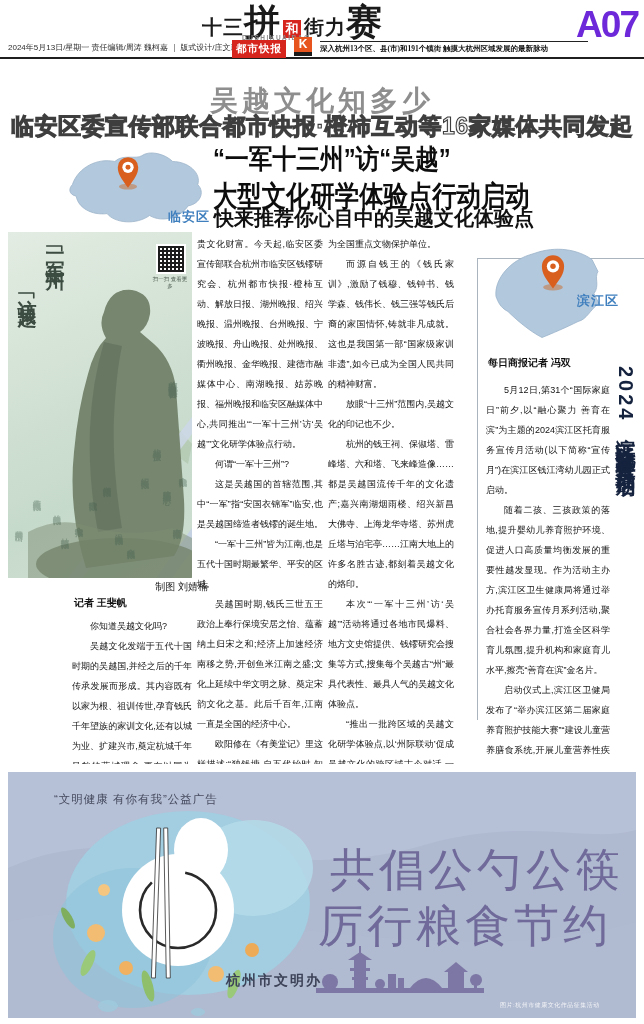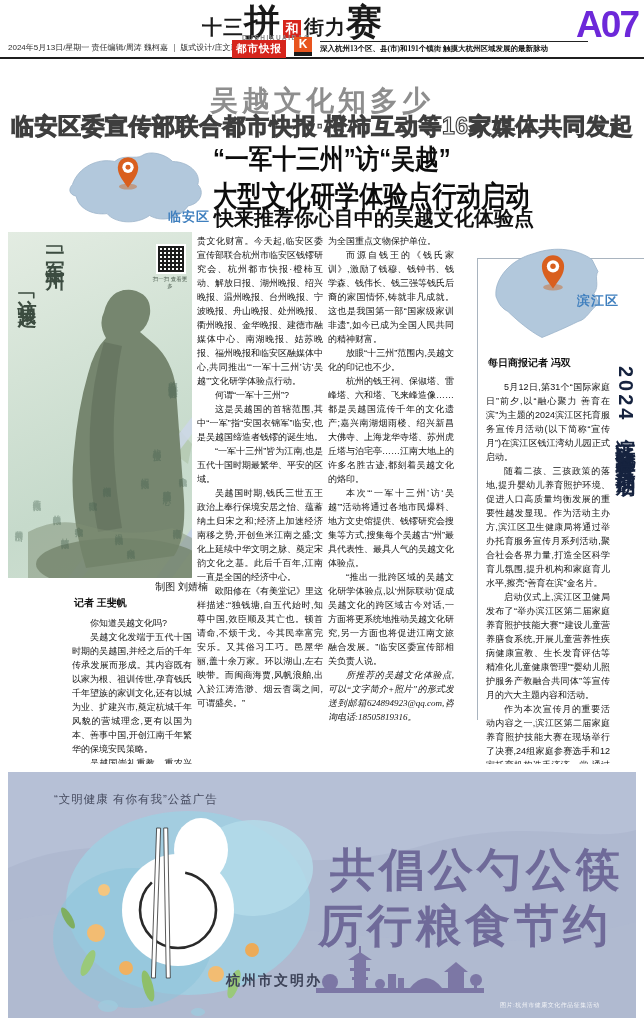--- a/index.html
+++ b/index.html
@@ -47,40 +47,40 @@
        font-family:"Liberation Serif",serif;letter-spacing:3px;}
   .qr{position:absolute;right:8px;top:14px;width:26px;height:26px;background:
       repeating-linear-gradient(0deg,#1c1c1c 0 2px,transparent 2px 4px),
       repeating-linear-gradient(90deg,#1c1c1c 0 2px,rgba(255,255,255,.9) 2px 4px);outline:2px solid #fff;}
   .qr-cap{position:absolute;right:4px;top:44px;width:36px;text-align:center;font-size:5.5px;color:#4b5b4f;line-height:7px;}
   .partner{position:absolute;font-size:8px;color:#45604f;opacity:.38;letter-spacing:1px;font-weight:700;}
   .partner.big{font-size:9px;opacity:.45;}
   .credit1{position:absolute;left:24px;top:580px;width:184px;text-align:right;font-size:10px;color:#222;}
   .byline1{position:absolute;left:74px;top:596px;font-size:10px;font-weight:700;color:#111;}
   
-  .col{position:absolute;font-size:9px;line-height:14px;text-align:justify;overflow:hidden;color:#141414;}
+  .col{position:absolute;font-size:9px;line-height:20px;text-align:justify;overflow:hidden;color:#141414;}
   .col p{margin:0;text-indent:2em;}
   .col p.noind{text-indent:0;}
   .col p.em{font-style:italic;font-family:"Liberation Serif",serif;}
   .colA{left:72px;top:616px;width:120px;height:148px;}
   .colB{left:197px;top:234px;width:126px;height:530px;}
   .colC{left:328px;top:234px;width:126px;height:530px;}
   .colD{left:486px;top:380px;width:124px;height:384px;}
   .div-v{position:absolute;left:477px;top:258px;width:1px;height:462px;background:#a9b4bf;}
   .div-h{position:absolute;left:477px;top:258px;width:167px;height:1px;background:#a9b4bf;}
   .map2{position:absolute;left:490px;top:240px;width:125px;height:108px;}
   .map2 .pin{position:absolute;left:48px;top:14px;}
   .map2 .map-label{right:-4px;top:52px;}
   .byline2{position:absolute;left:488px;top:356px;font-size:10px;font-weight:700;color:#111;}
   .vtitle{position:absolute;left:611px;top:366px;height:348px;font-size:20px;font-weight:900;
           color:#16233f;letter-spacing:3px;line-height:30px;}
   
   .ad{position:absolute;left:8px;top:772px;width:628px;height:246px;background:#b6c0d6;overflow:hidden;}
   .ad-label{position:absolute;left:46px;top:20px;font-size:11.5px;color:#474c60;letter-spacing:1px;}
-  .ad-slogan{position:absolute;font-weight:700;font-size:45px;color:#6f6a99;letter-spacing:4px;white-space:nowrap;}
+  .ad-slogan{position:absolute;font-weight:400;font-size:45px;color:#6f6a99;letter-spacing:4px;white-space:nowrap;}
   .ad-s1{left:322px;top:68px;}
   .ad-s2{left:310px;top:124px;text-align:right;}
   .ad-org{position:absolute;left:218px;top:200px;font-size:14px;font-weight:800;color:#3c4257;letter-spacing:2px;}
   .ad-credit{position:absolute;left:492px;top:229px;font-size:6px;color:rgba(255,255,255,.85);letter-spacing:.5px;}
   .abs{position:absolute;}
 </style>
 </head>
 <body>
 
 <div class="page">

